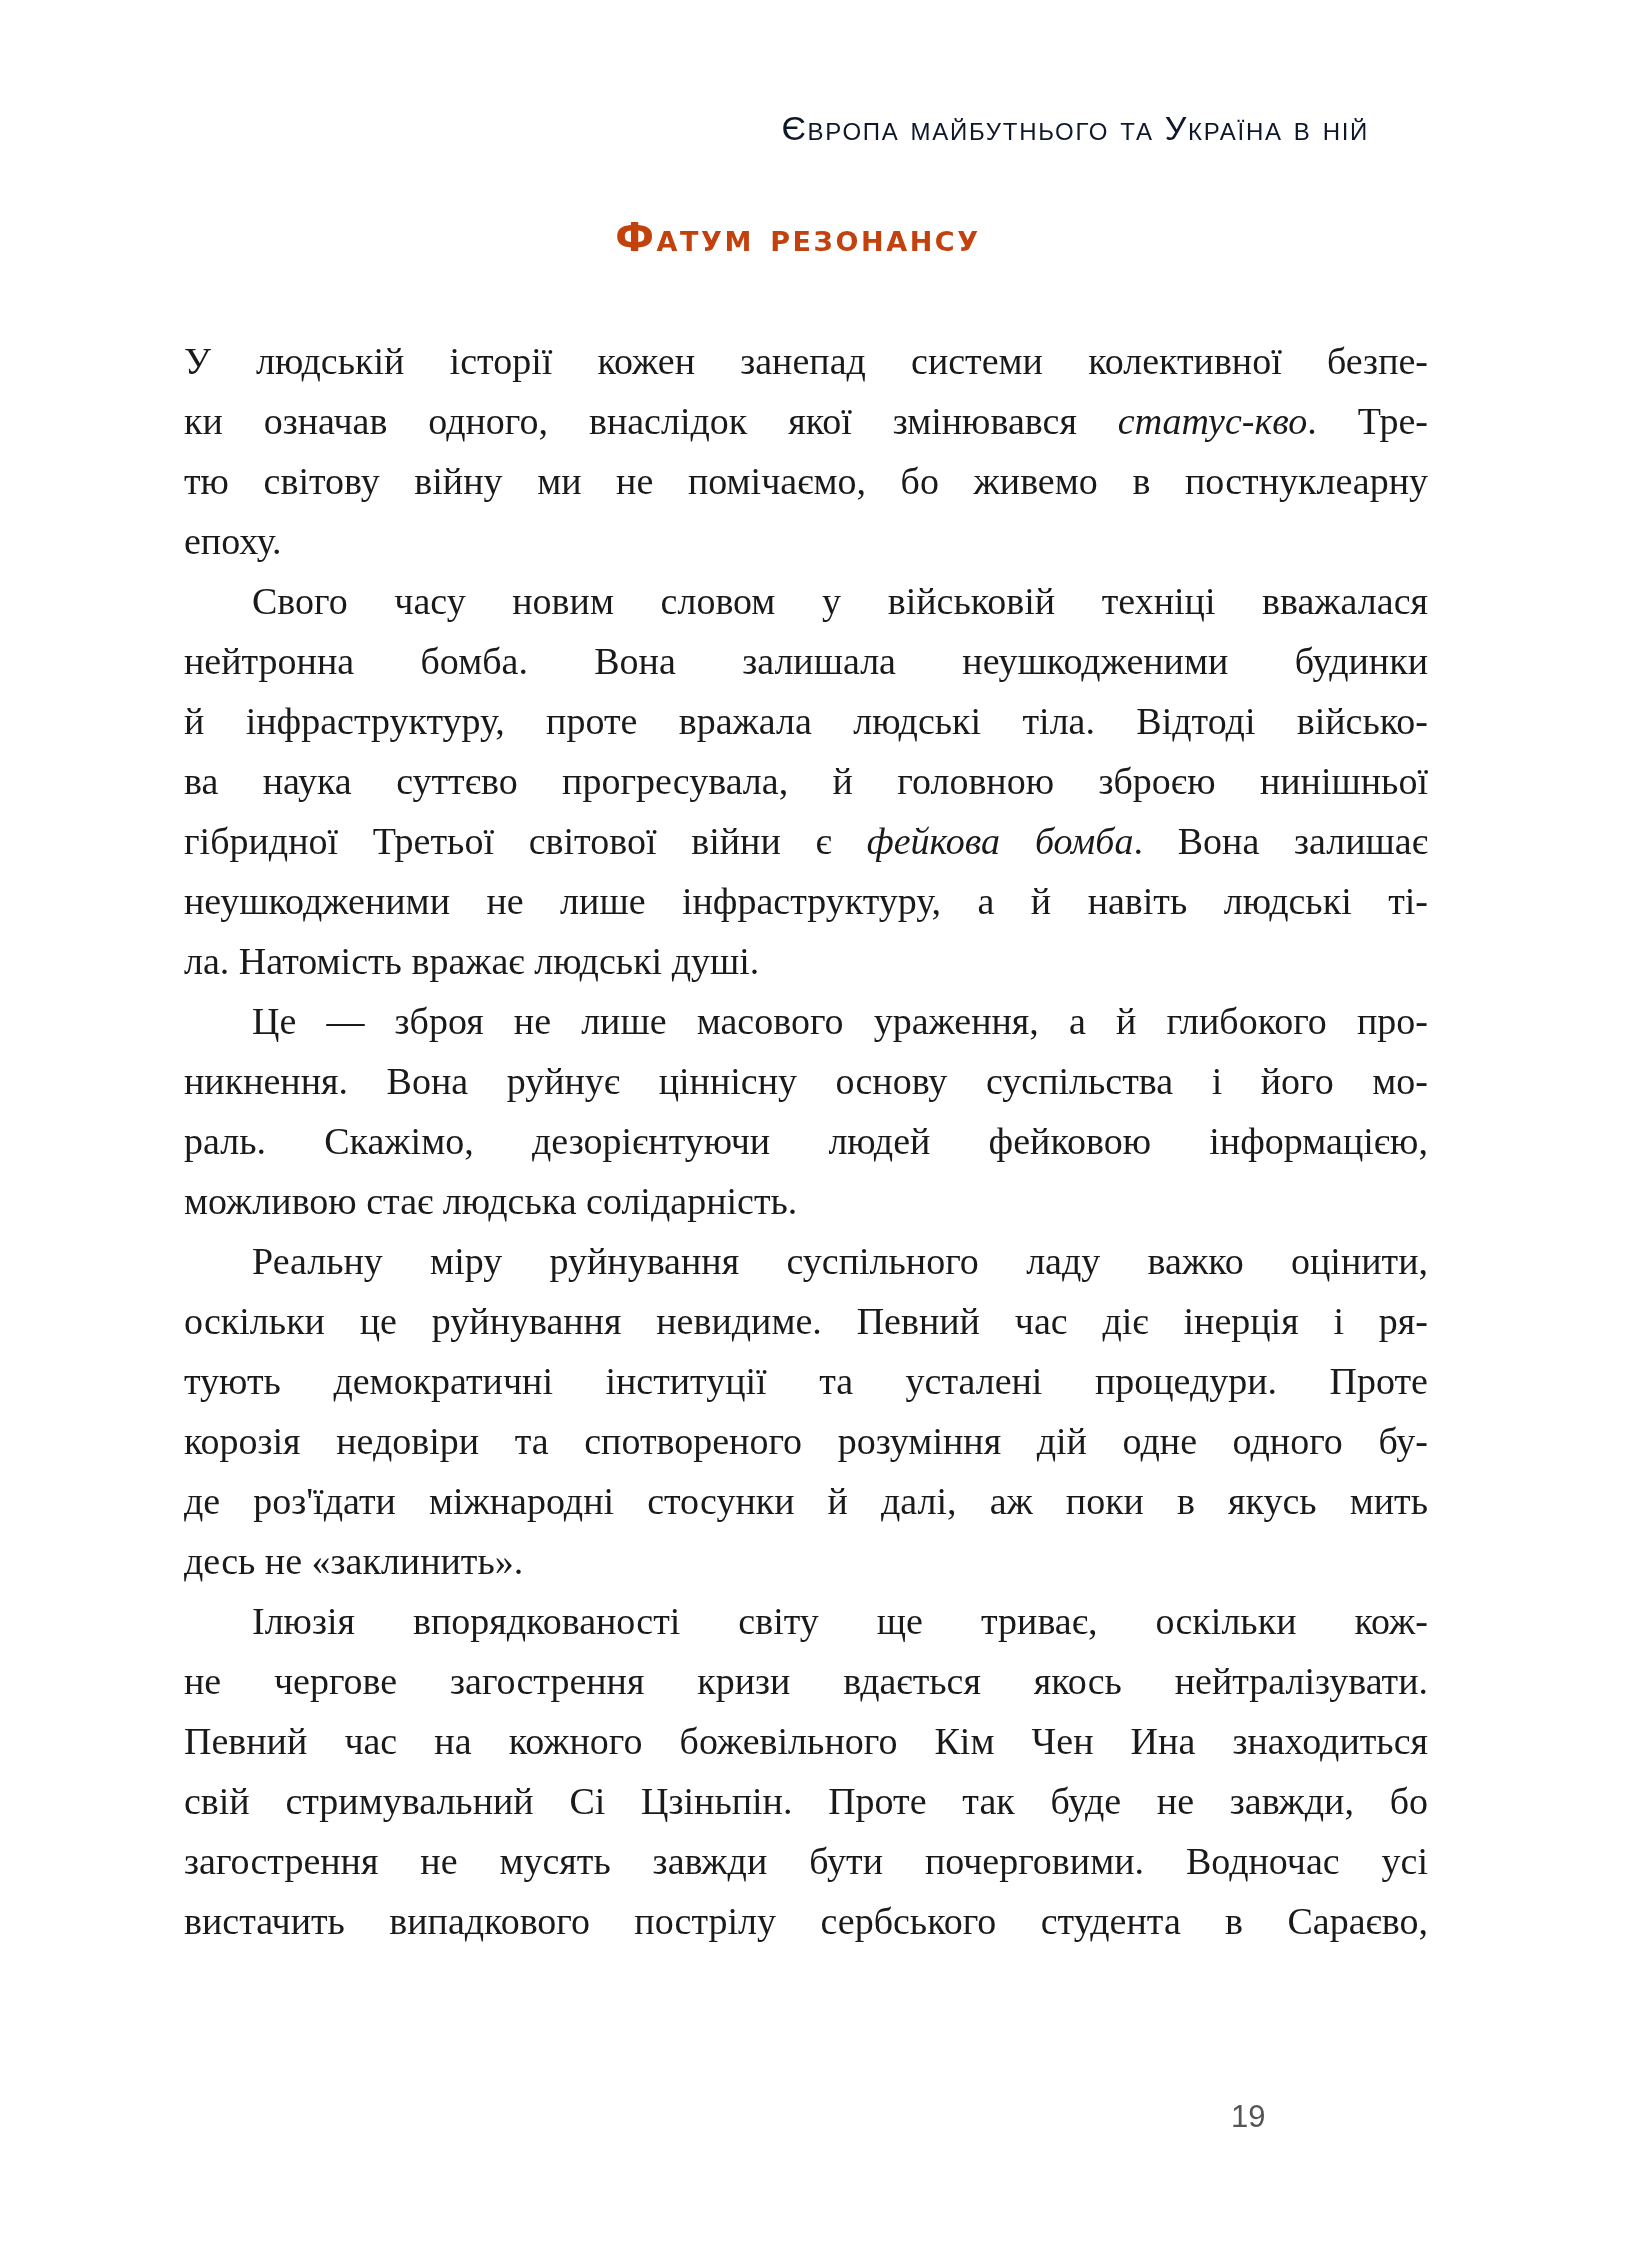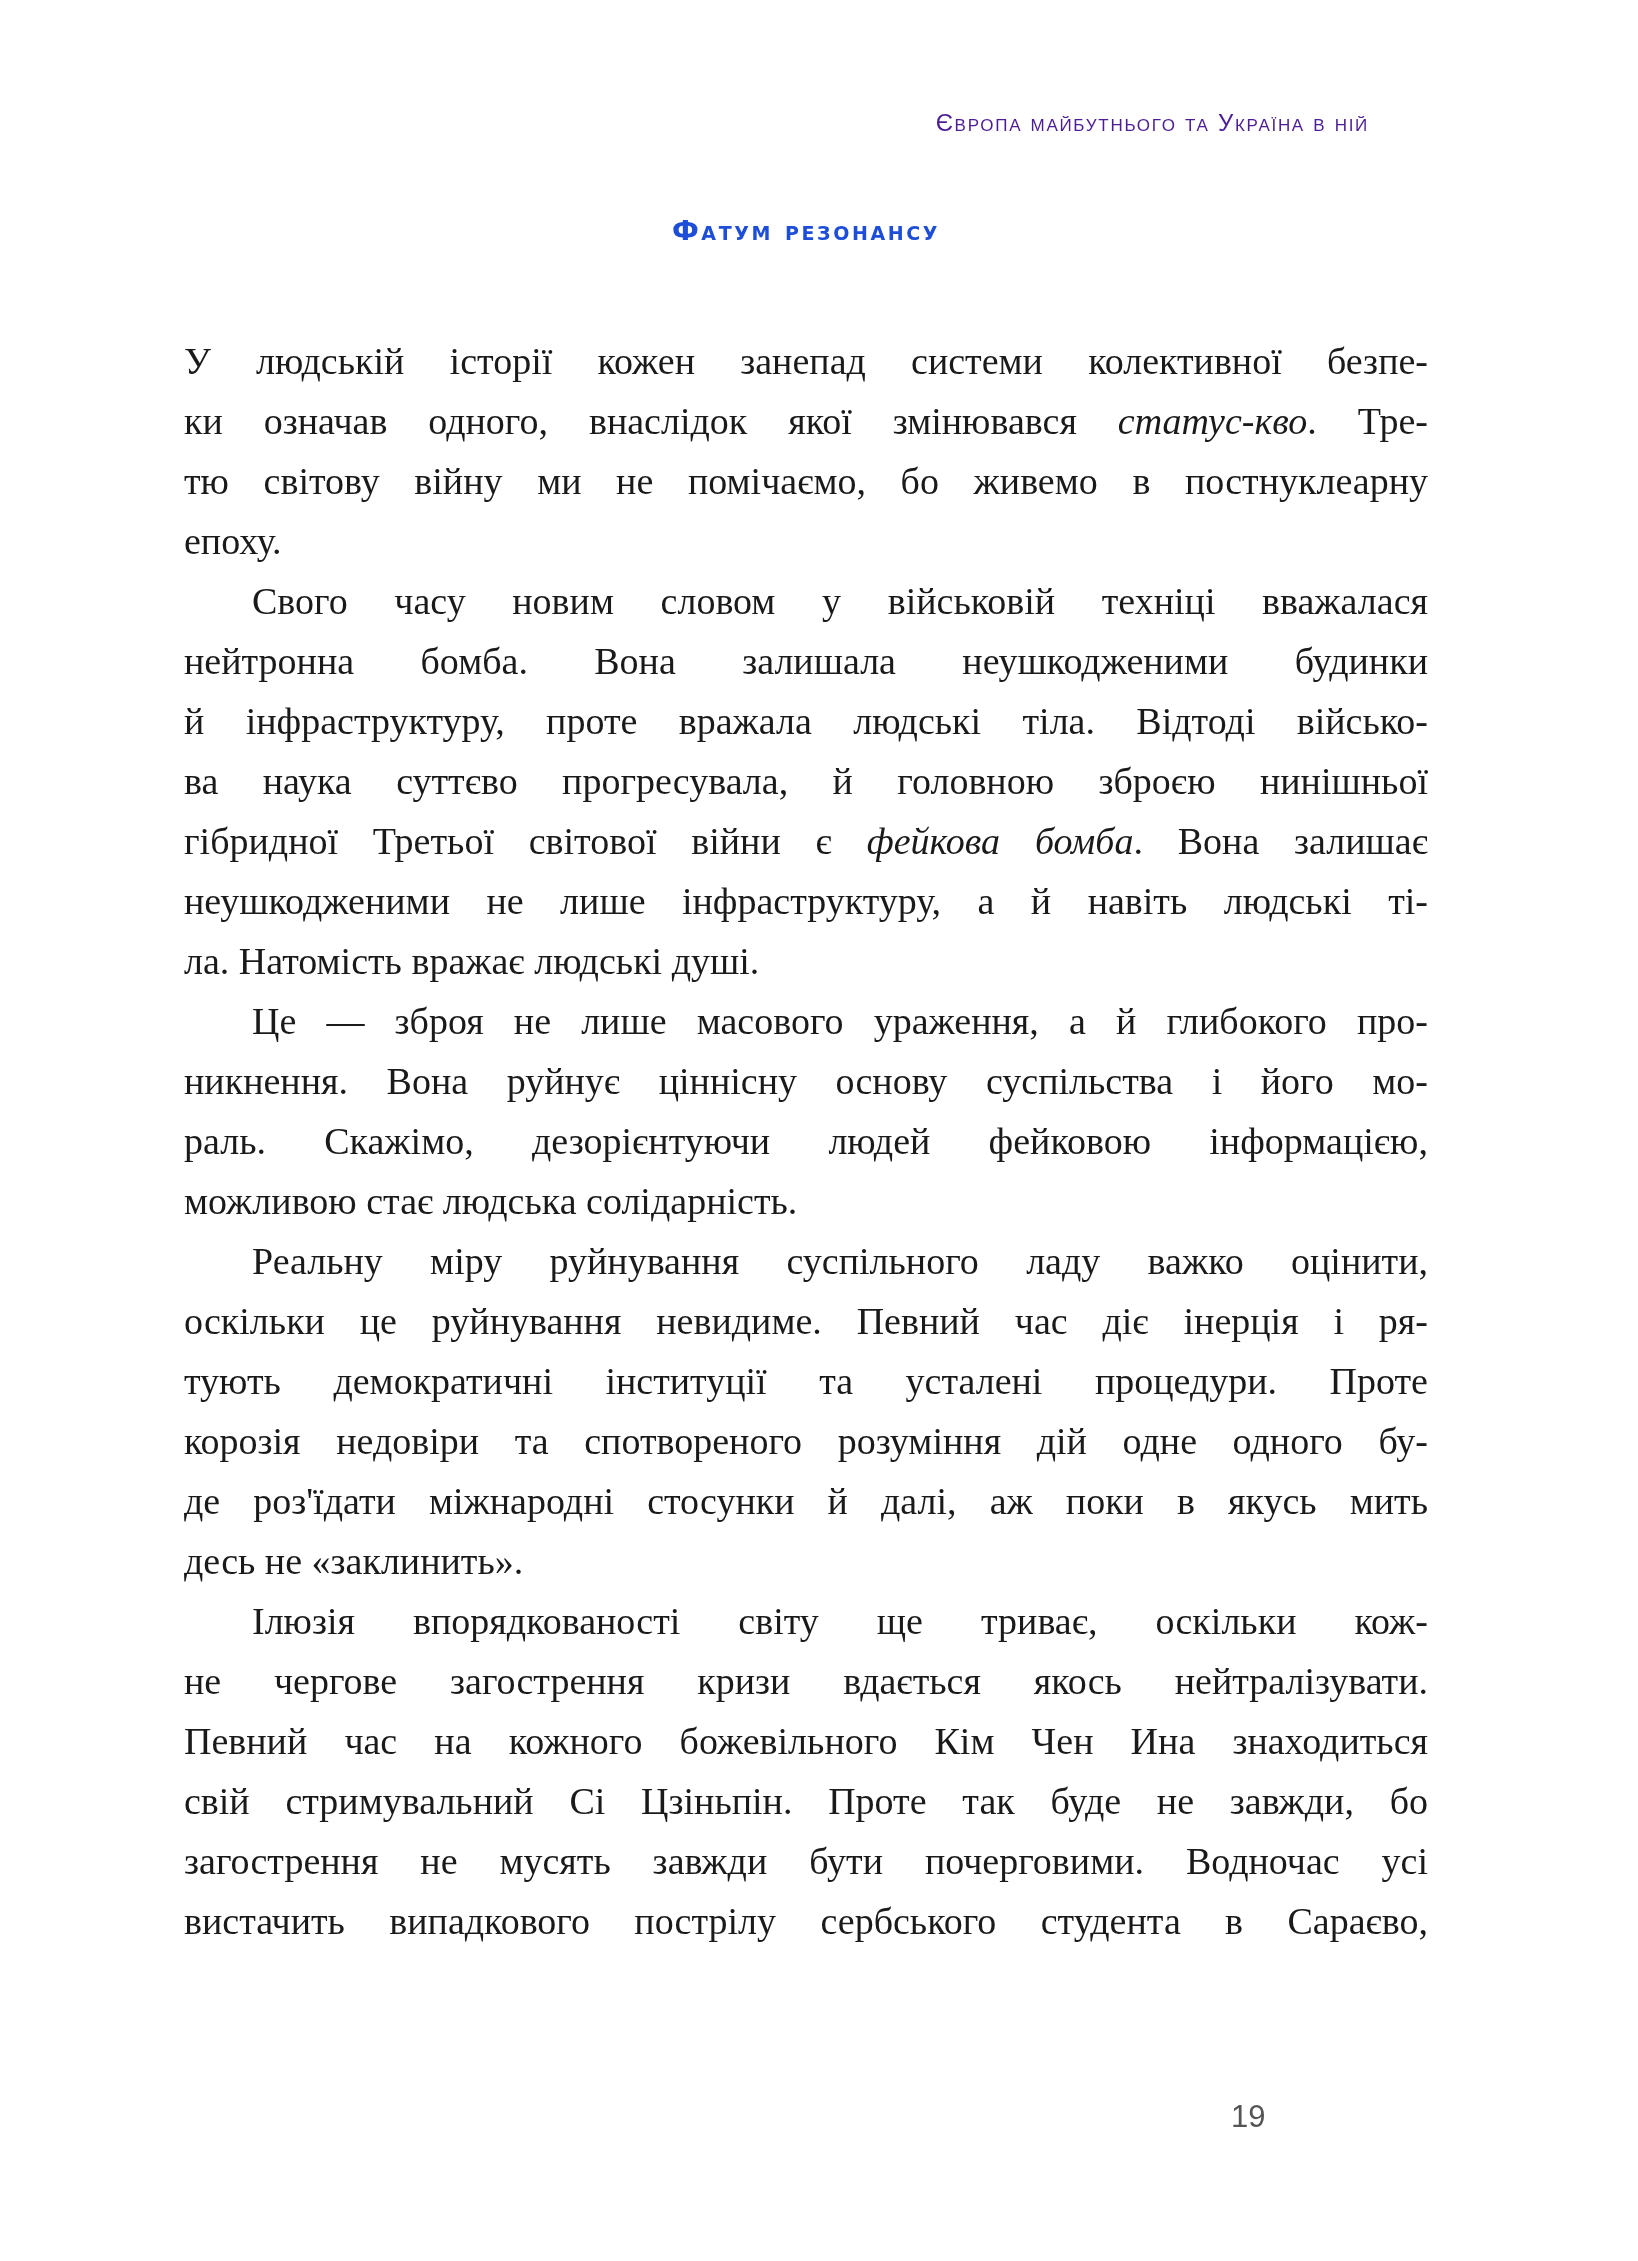--- a/index.html
+++ b/index.html
@@ -12,38 +12,38 @@
       height: 2261px;
       position: relative;
       overflow: hidden;
       color: #1a1a1a;
     }
     .running-head {
       position: absolute;
       top: 109px;
       right: 269px;
       font-family: "Liberation Sans", "DejaVu Sans", sans-serif;
-      font-size: 24px;
+      font-size: 34px;
       letter-spacing: 1.7px;
-      color: #4c1d95;
+      color: #0f172a;
       font-variant: small-caps;
       white-space: nowrap;
     }
     .chapter-title {
       position: absolute;
       top: 215px;
-      left: 16px;
+      left: 8px;
       width: 1580px;
       text-align: center;
       font-family: "DejaVu Sans", "Liberation Sans", sans-serif;
       font-weight: bold;
-      font-size: 27px;
+      font-size: 39px;
       letter-spacing: 2.6px;
       font-variant: small-caps;
-      color: #1d4ed8;
+      color: #c2410c;
     }
     .body-text {
       position: absolute;
       top: 331px;
       left: 184px;
       width: 1244px;
       font-family: "Liberation Serif", "DejaVu Serif", serif;
       font-size: 38px;
       line-height: 60px;
       color: #1a1a1a;

